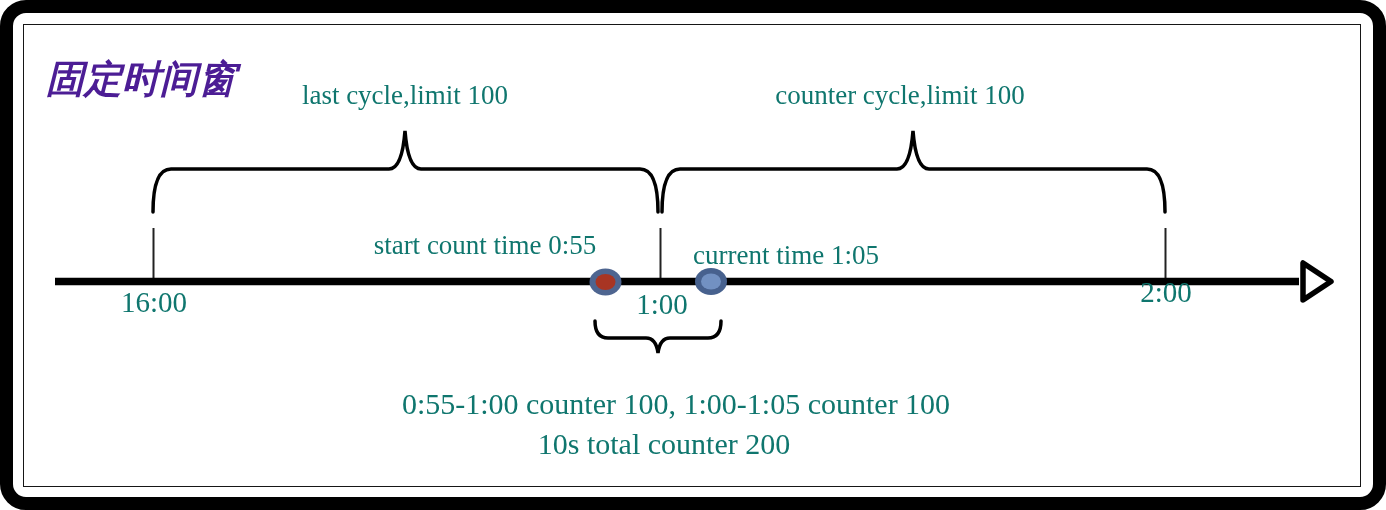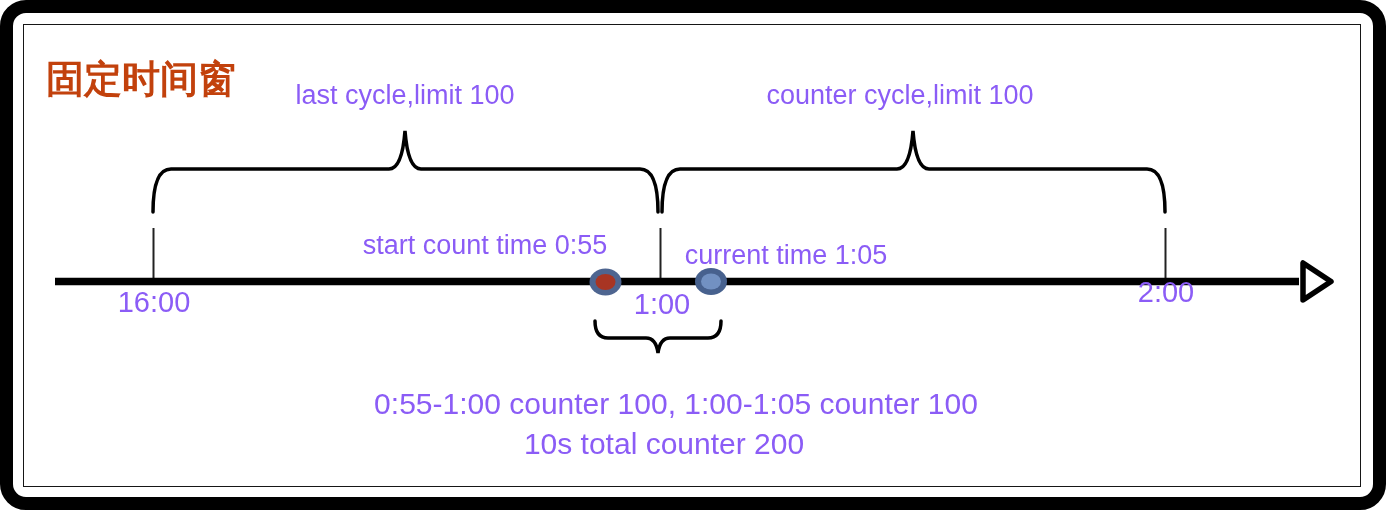--- a/index.html
+++ b/index.html
@@ -21,42 +21,43 @@
     left: 23px; top: 24px;
     width: 1338px; height: 463px;
     border: 1px solid #161616;
     box-sizing: border-box;
     pointer-events: none;
   }
   .lbl {
     position: absolute;
     transform: translateX(-50%);
     white-space: nowrap;
-    color: #8b5cf6;
+    color: #0f766e;
+    font-family: Liberation Serif, serif;
   }
   .title {
     position: absolute;
     left: 46px; top: 54px;
     font-size: 38px;
     font-weight: bold;
     white-space: nowrap;
   }
   .cycle-label   { font-size: 27px; top: 80px; }
   .marker-label  { font-size: 27px; }
   .tick-label    { font-size: 29px; }
   .note-label    { font-size: 30px; }
   svg { position: absolute; left: 0; top: 0; }
 </style>
 </head>
 <body>
 
 <div class="frame-outer"></div>
 <div class="frame-inner"></div>
 
-<div class="title" style="color: #c2410c;">固定时间窗</div>
+<div class="title" style="color: #4c1d95; font-style: italic;">固定时间窗</div>
 
 <svg width="1386" height="510" viewBox="0 0 1386 510">
 
   <path d="M 153 212 Q 153 169 171 169 L 389 169 Q 402 169 405 131 Q 408 169 421 169 L 640 169 Q 658 169 658 212" fill="none" stroke="#000" stroke-width="3.5" stroke-linecap="round"></path>
   <path d="M 662 212 Q 662 169 680 169 L 897 169 Q 910 169 913 131 Q 916 169 929 169 L 1147 169 Q 1165 169 1165 212" fill="none" stroke="#000" stroke-width="3.5" stroke-linecap="round"></path>
 
   <line x1="153.5" y1="228" x2="153.5" y2="278" stroke="#222" stroke-width="2"></line>
   <line x1="660.5" y1="228" x2="660.5" y2="278" stroke="#222" stroke-width="2"></line>
   <line x1="1165.5" y1="228" x2="1165.5" y2="278" stroke="#222" stroke-width="2"></line>
 

